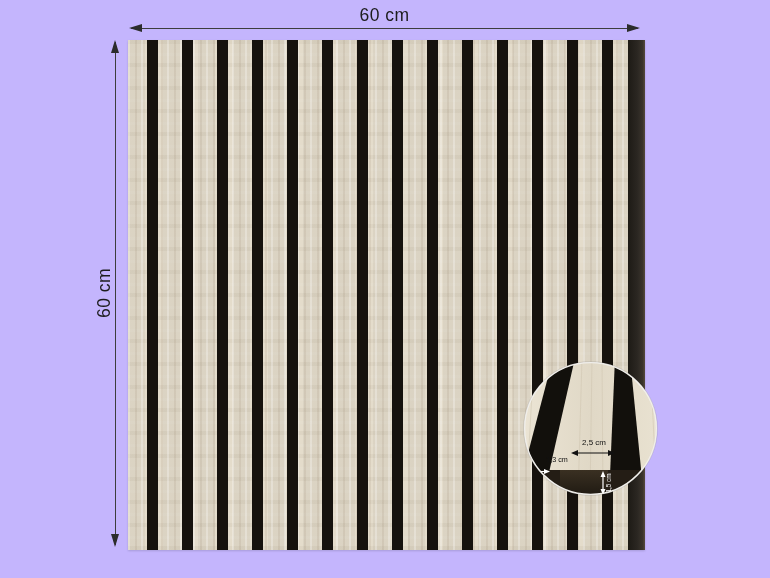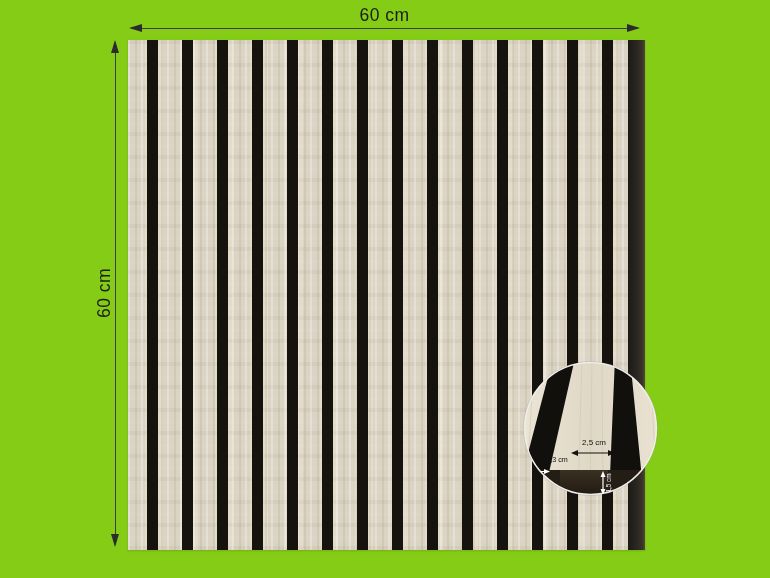--- a/index.html
+++ b/index.html
@@ -1,19 +1,19 @@
 <!DOCTYPE html>
 <html><head>
 <meta charset="utf-8">
 <style>
   html,body{margin:0;padding:0;background:#fff;}
   .stage{
     position:relative;
     width:770px;height:578px;
-    background:#84cc16;
+    background:#c4b5fd;
     font-family:"Liberation Sans", sans-serif;
     overflow:hidden;
   }
 
   
   .panel{
     position:absolute;
     left:128px;top:40px;
     width:517px;height:510px;
     background-color:#e4dccb;

